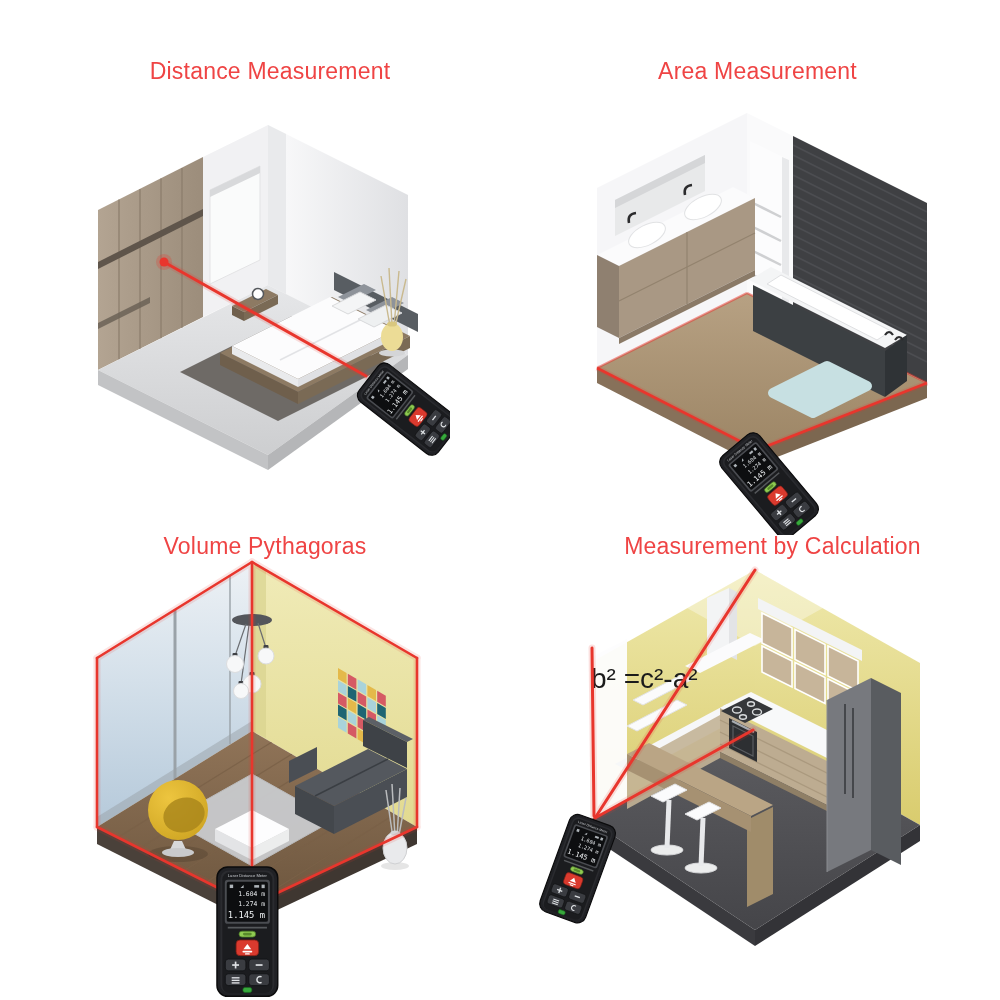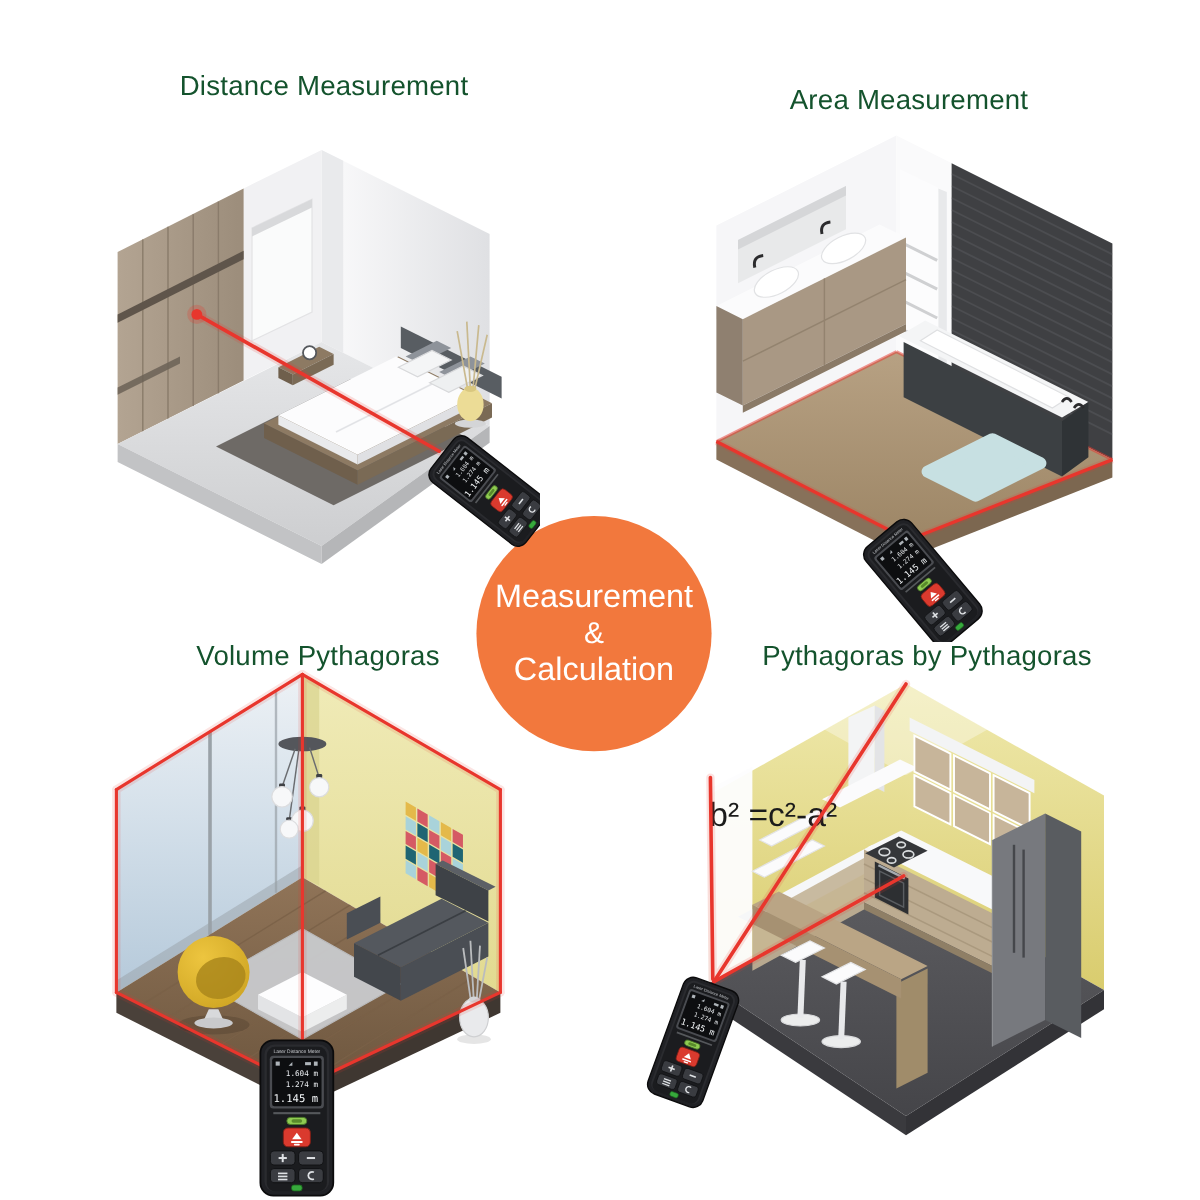--- a/index.html
+++ b/index.html
@@ -1,30 +1,30 @@
 <!DOCTYPE html>
 <html><head>
 <meta charset="utf-8">
 <style>
   html,body{margin:0;padding:0;background:#fff;}
   body{font-family:"Liberation Sans",sans-serif;}
   .canvas{position:relative;width:1000px;height:1000px;background:#ffffff;overflow:hidden;}
-  .sec-title{position:absolute;text-align:center;font-size:23px;letter-spacing:.2px;color:#14532d;z-index:5;}
+  .sec-title{position:absolute;text-align:center;font-size:23px;letter-spacing:.2px;color:#ef4444;z-index:5;}
   .badge{position:absolute;left:397px;top:430px;width:196px;height:196px;border-radius:50%;
          background:#f2783d;display:flex;flex-direction:column;align-items:center;justify-content:center;
          color:#ffffff;z-index:1;}
   .badge .l1,.badge .l3{font-size:27px;line-height:1.2;}
   .badge .l2{font-size:25px;line-height:1.15;}
   .scene{position:absolute;z-index:2;}
   #scene-distance{left:80px;top:110px;}
   #scene-area{left:585px;top:105px;}
   #scene-volume{left:70px;top:558px;}
   #scene-pythagoras{left:515px;top:558px;}
   #t-distance{left:80px;top:58px;width:380px;}
-  #t-area{left:565px;top:58px;width:385px;margin-top:12px;}
+  #t-area{left:565px;top:58px;width:385px;}
   #t-volume{left:75px;top:533px;width:380px;}
   #t-pythagoras{left:570px;top:533px;width:405px;}
   svg text{font-family:"Liberation Sans",sans-serif;}
   .mono{font-family:"DejaVu Sans Mono",monospace;}
 </style>
 </head>
 <body>
 
 <div class="canvas">
 
@@ -74,30 +74,25 @@
         </g>
         <g>
           <rect x="33.5" y="110" width="21" height="12" rx="3" fill="#3a3c41" stroke="#101113" stroke-width="0.8"></rect>
           <path d="M46.5 113.2 a3.2 3.2 0 1 0 0 5.6" fill="none" stroke="#dfe2e5" stroke-width="1.5"></path>
         </g>
         <rect x="27.5" y="124" width="9" height="5" rx="2" fill="#37a93c" stroke="#1c6b20" stroke-width="0.7"></rect>
       </g>
     </defs>
   </svg>
 
-  <div class="badge">
-    <div class="l1">Measurement</div>
-    <div class="l2">&amp;</div>
-    <div class="l3">Calculation</div>
-  </div>
 
   <div class="sec-title" id="t-distance">Distance Measurement</div>
   <div class="sec-title" id="t-area">Area Measurement</div>
   <div class="sec-title" id="t-volume">Volume Pythagoras</div>
-  <div class="sec-title" id="t-pythagoras">Pythagoras by Pythagoras</div>
+  <div class="sec-title" id="t-pythagoras">Measurement by Calculation</div>
 
   <svg class="scene" id="scene-distance" width="370" height="400" viewBox="0 0 370 400">
     <defs>
       <linearGradient id="s1wall" x1="0" y1="0" x2="1" y2="0">
         <stop offset="0" stop-color="#fbfbfc"></stop>
           <stop offset="1" stop-color="#dfe0e3"></stop>
       </linearGradient>
       <linearGradient id="s1ward" x1="0" y1="0" x2="1" y2="0">
         <stop offset="0" stop-color="#b3a492"></stop>
           <stop offset="1" stop-color="#9c8d7b"></stop>

